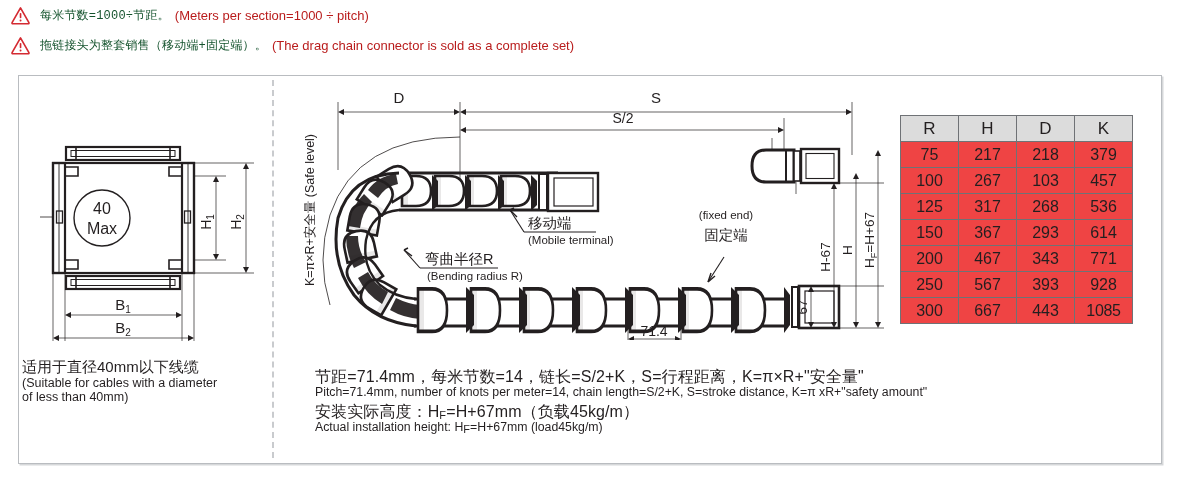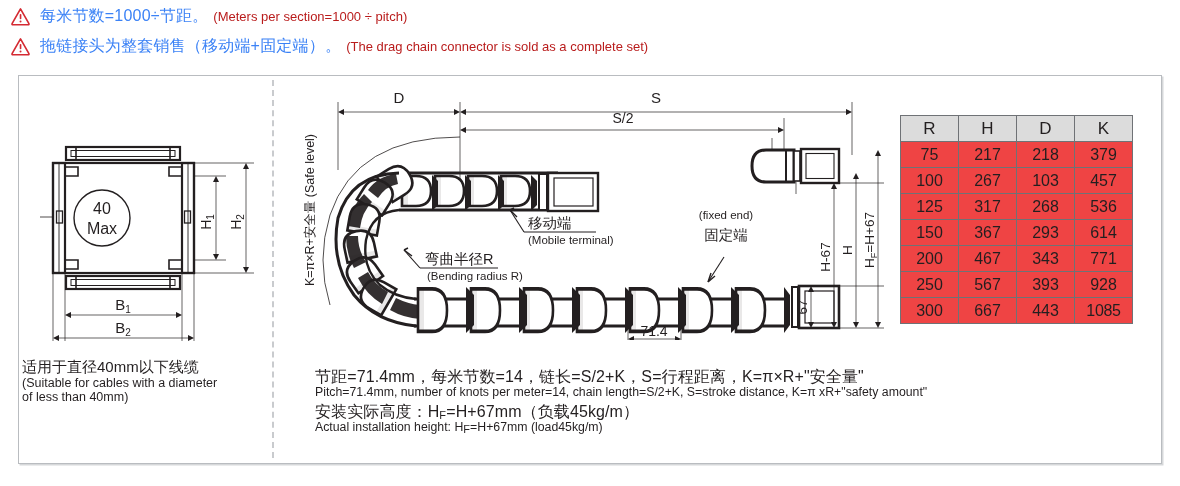--- a/index.html
+++ b/index.html
@@ -9,21 +9,21 @@
     color:#231f20;
   }
   .abs{position:absolute;}
 
   
   #notes{left:0;top:0;width:1180px;height:70px;}
   .note{position:absolute;left:10px;display:flex;align-items:center;}
   .note.n1{top:6px;}
   .note.n2{top:36px;justify-content:space-between;}
   .warn-icon{width:21px;height:19px;flex:0 0 auto;margin-right:9px;}
-  .note-cn{font-size:16px;letter-spacing:.2px;white-space:nowrap;color:#3b82f6;}
+  .note-cn{font-size:12px;letter-spacing:.2px;white-space:nowrap;color:#14532d;font-family:Liberation Mono, monospace;}
   .note-en{font-size:13px;white-space:nowrap;color:#b91c1c;margin-left:5px;}
 
   
   #frame{
     left:18px;top:75px;width:1142px;height:387px;
     border:1px solid #b9bcc0;
     box-shadow:1.5px 1.5px 0 0 #d6d8da;
     background:#fff;
   }
 

